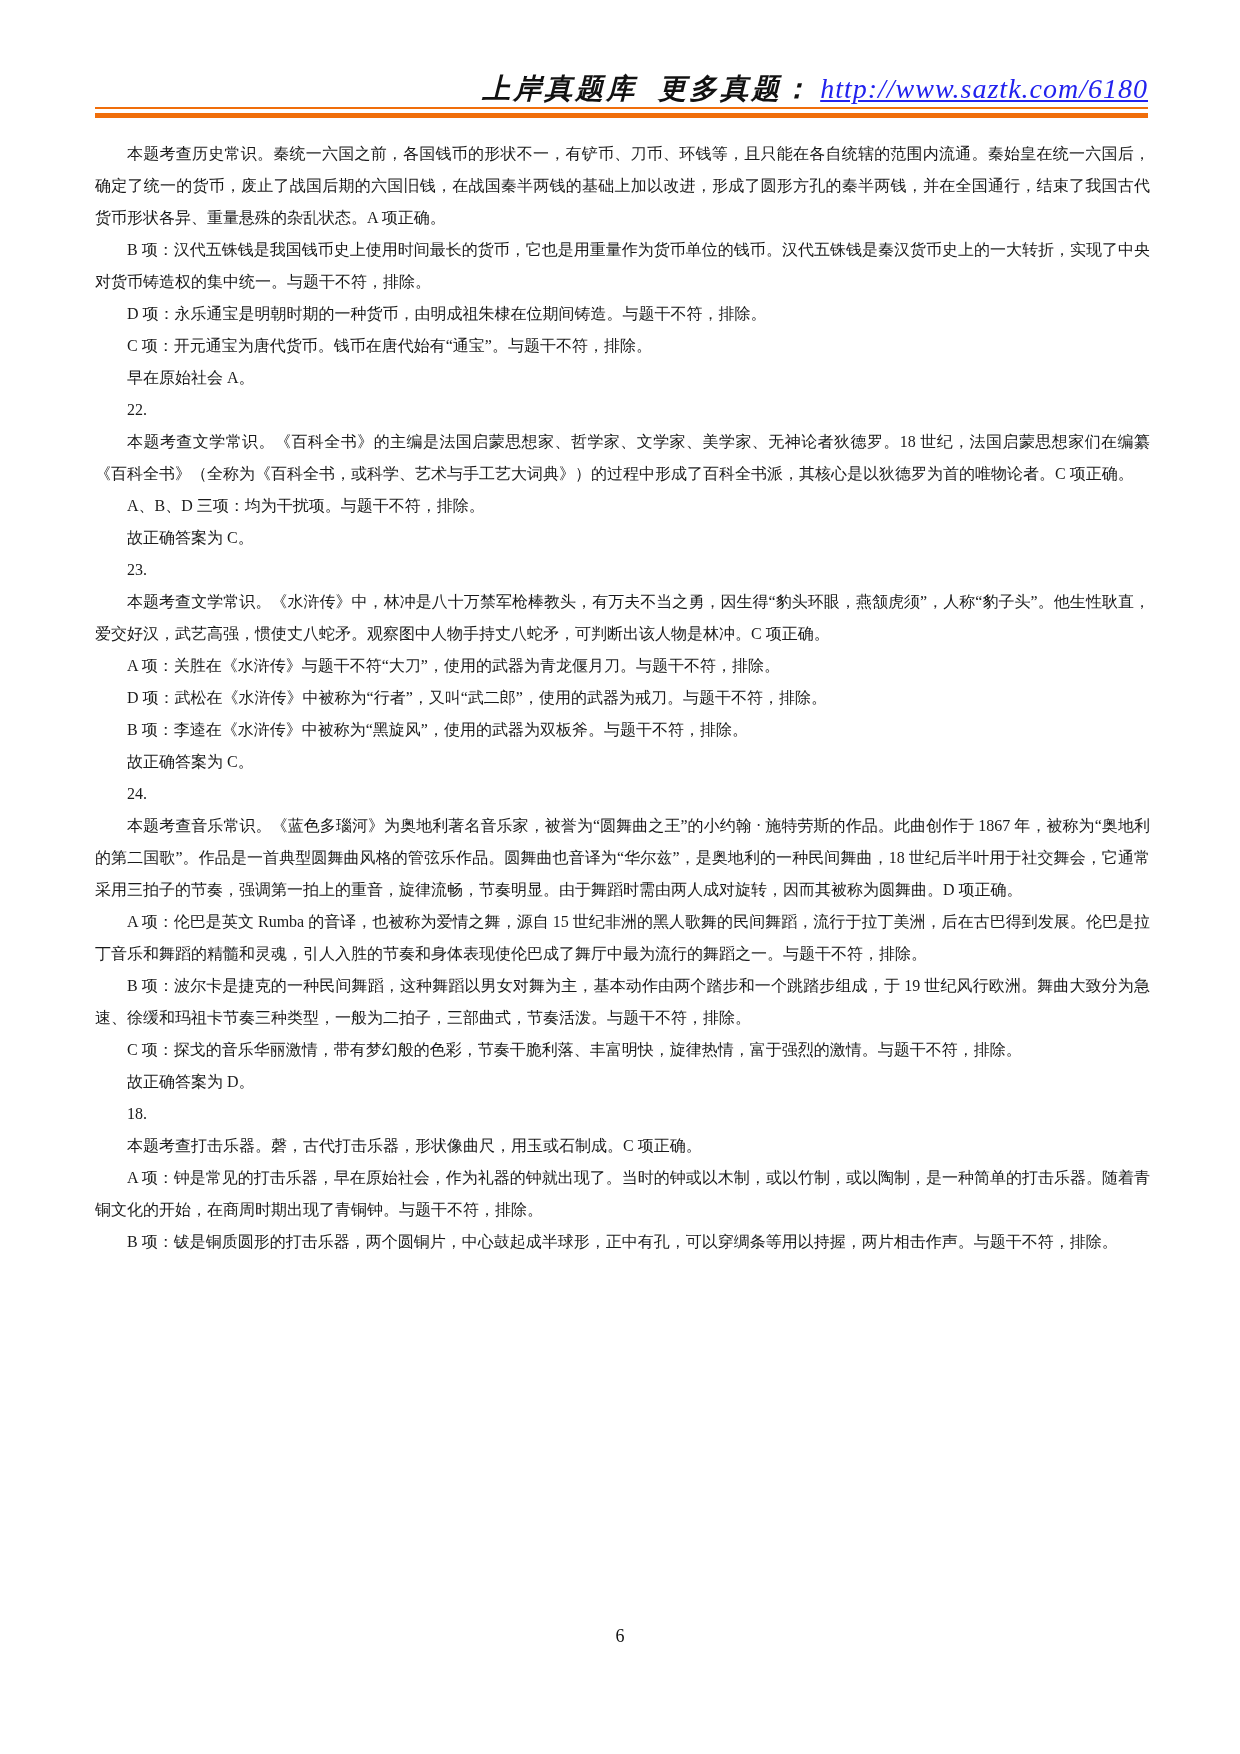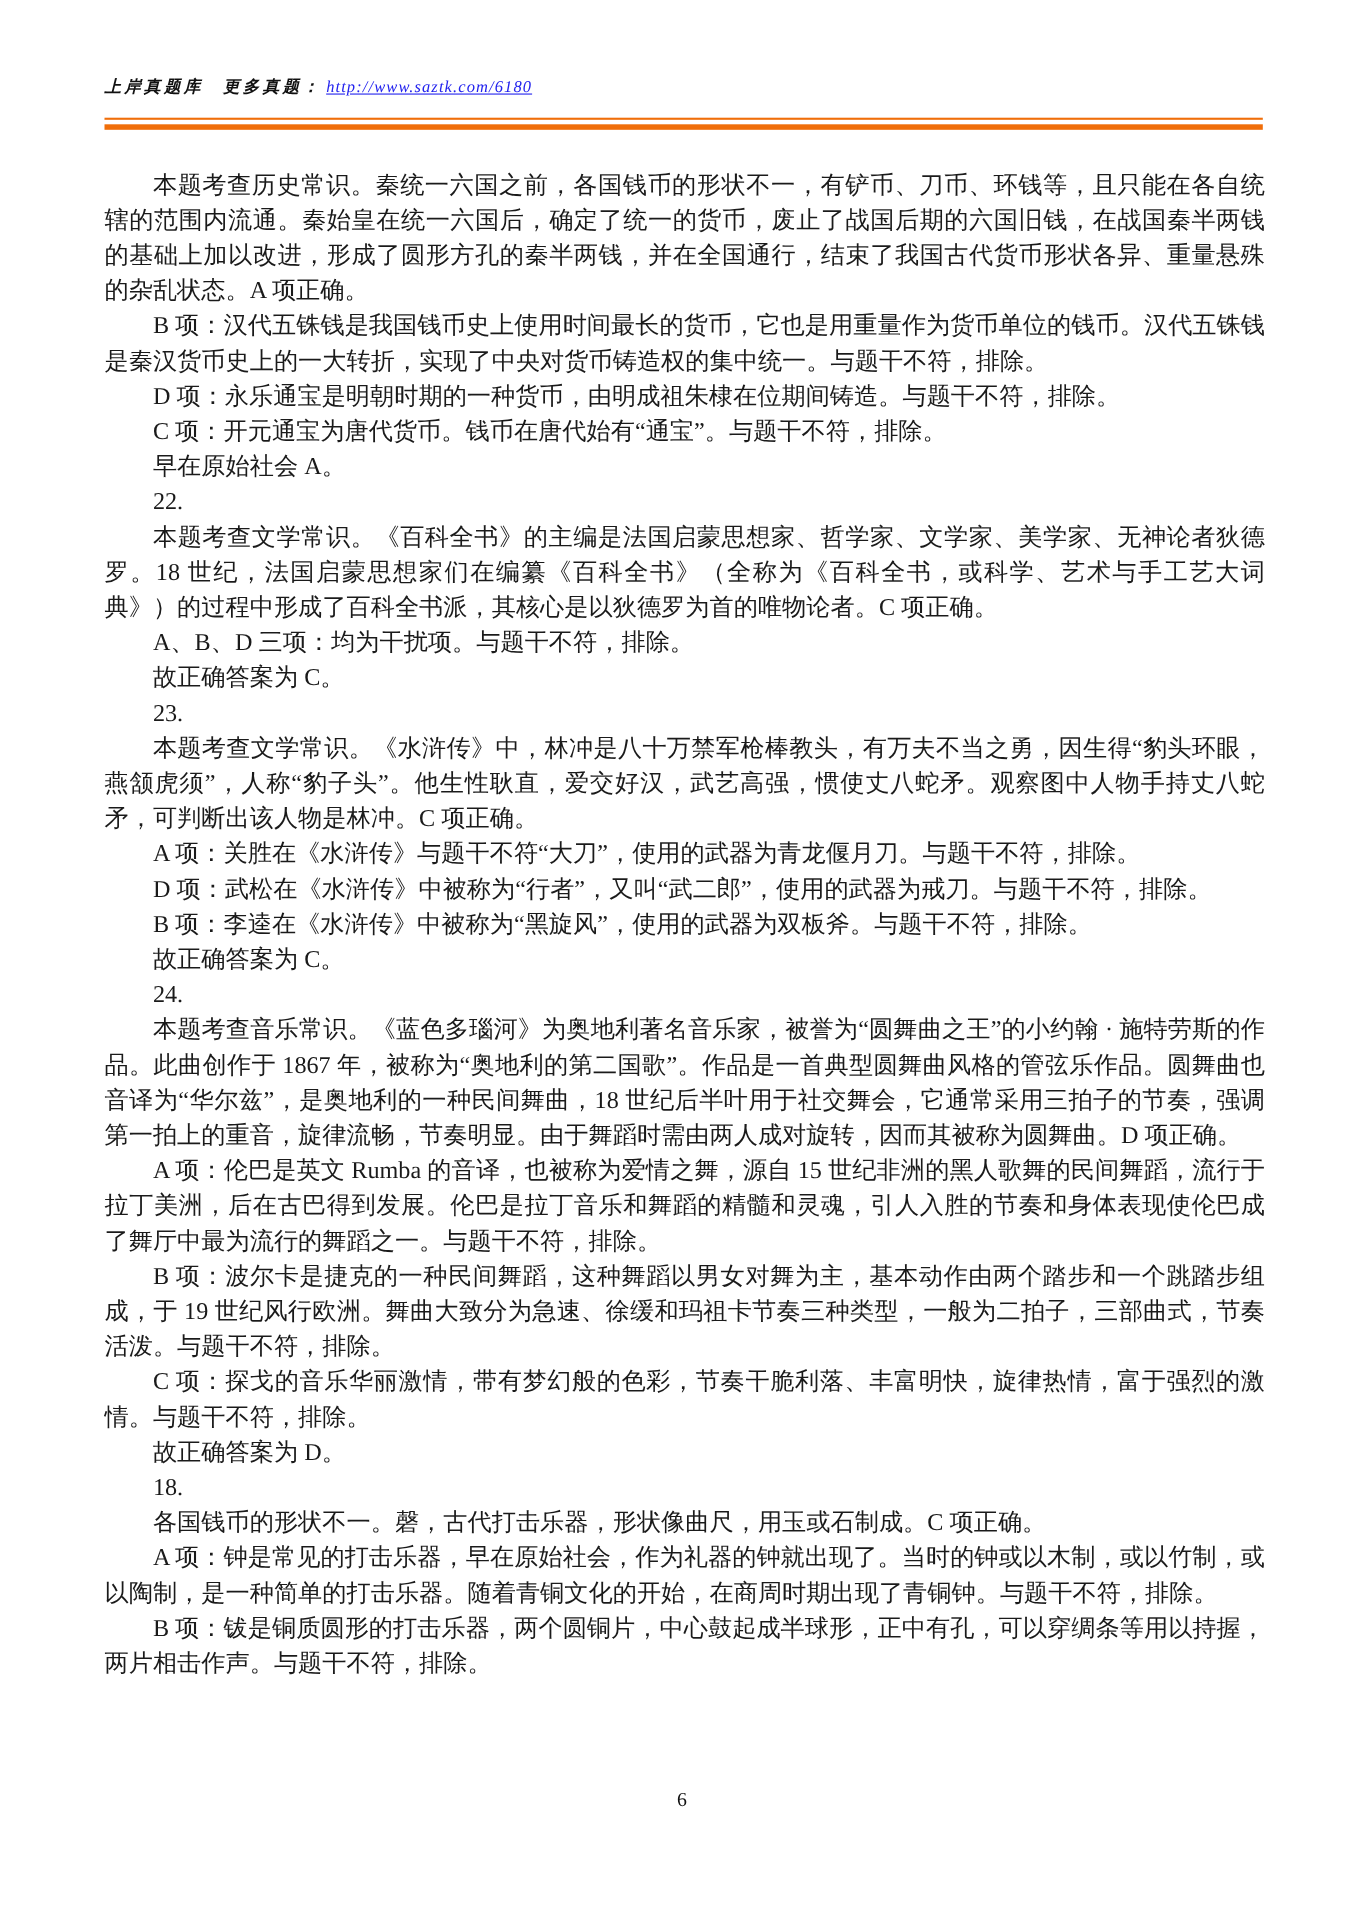--- a/index.html
+++ b/index.html
@@ -15,22 +15,22 @@
   .page {
     position: absolute;
     inset: 0;
     background: #ffffff;
   }
   .header {
     position: absolute;
     top: 70px;
     left: 95px;
     width: 1053px;
-    text-align: left;
-    font-size: 15px;
+    text-align: right;
+    font-size: 28px;
     white-space: nowrap;
   }
   .header .brand,
   .header .more {
     font-style: italic;
     font-weight: bold;
     letter-spacing: 3px;
     color: #111111;
   }
   .header .more { margin-left: 14px; }
@@ -45,24 +45,24 @@
     position: absolute;
     top: 107px;
     left: 95px;
     width: 1053px;
   }
   .rule-thin  { height: 2px; }
   .rule-gap   { height: 4px; background: #ffffff; }
   .rule-thick { height: 5px; }
   .content {
     position: absolute;
-    top: 152px;
+    top: 138px;
     left: 95px;
     width: 1055px;
-    font-size: 22px;
+    font-size: 16px;
     line-height: 32px;
     text-align: justify;
     text-justify: inter-ideograph;
   }
   .content p {
     text-indent: 2em;
     margin: 0;
   }
   .footer {
     position: absolute;
@@ -107,20 +107,20 @@
     <p>D 项：武松在《水浒传》中被称为“行者”，又叫“武二郎”，使用的武器为戒刀。与题干不符，排除。</p>
     <p>B 项：李逵在《水浒传》中被称为“黑旋风”，使用的武器为双板斧。与题干不符，排除。</p>
     <p>故正确答案为 C。</p>
     <p>24.</p>
     <p>本题考查音乐常识。《蓝色多瑙河》为奥地利著名音乐家，被誉为“圆舞曲之王”的小约翰 · 施特劳斯的作品。此曲创作于 1867 年，被称为“奥地利的第二国歌”。作品是一首典型圆舞曲风格的管弦乐作品。圆舞曲也音译为“华尔兹”，是奥地利的一种民间舞曲，18 世纪后半叶用于社交舞会，它通常采用三拍子的节奏，强调第一拍上的重音，旋律流畅，节奏明显。由于舞蹈时需由两人成对旋转，因而其被称为圆舞曲。D 项正确。</p>
     <p>A 项：伦巴是英文 Rumba 的音译，也被称为爱情之舞，源自 15 世纪非洲的黑人歌舞的民间舞蹈，流行于拉丁美洲，后在古巴得到发展。伦巴是拉丁音乐和舞蹈的精髓和灵魂，引人入胜的节奏和身体表现使伦巴成了舞厅中最为流行的舞蹈之一。与题干不符，排除。</p>
     <p>B 项：波尔卡是捷克的一种民间舞蹈，这种舞蹈以男女对舞为主，基本动作由两个踏步和一个跳踏步组成，于 19 世纪风行欧洲。舞曲大致分为急速、徐缓和玛祖卡节奏三种类型，一般为二拍子，三部曲式，节奏活泼。与题干不符，排除。</p>
     <p>C 项：探戈的音乐华丽激情，带有梦幻般的色彩，节奏干脆利落、丰富明快，旋律热情，富于强烈的激情。与题干不符，排除。</p>
     <p>故正确答案为 D。</p>
     <p>18.</p>
-    <p>各国钱币的形状不一。磬，古代打击乐器，形状像曲尺，用玉或石制成。C 项正确。</p>
+    <p>本题考查打击乐器。磬，古代打击乐器，形状像曲尺，用玉或石制成。C 项正确。</p>
     <p>A 项：钟是常见的打击乐器，早在原始社会，作为礼器的钟就出现了。当时的钟或以木制，或以竹制，或以陶制，是一种简单的打击乐器。随着青铜文化的开始，在商周时期出现了青铜钟。与题干不符，排除。</p>
     <p>B 项：钹是铜质圆形的打击乐器，两个圆铜片，中心鼓起成半球形，正中有孔，可以穿绸条等用以持握，两片相击作声。与题干不符，排除。</p>
   </div>
 
   <div class="footer">6</div>
 
 </div>
 
 </body></html>

